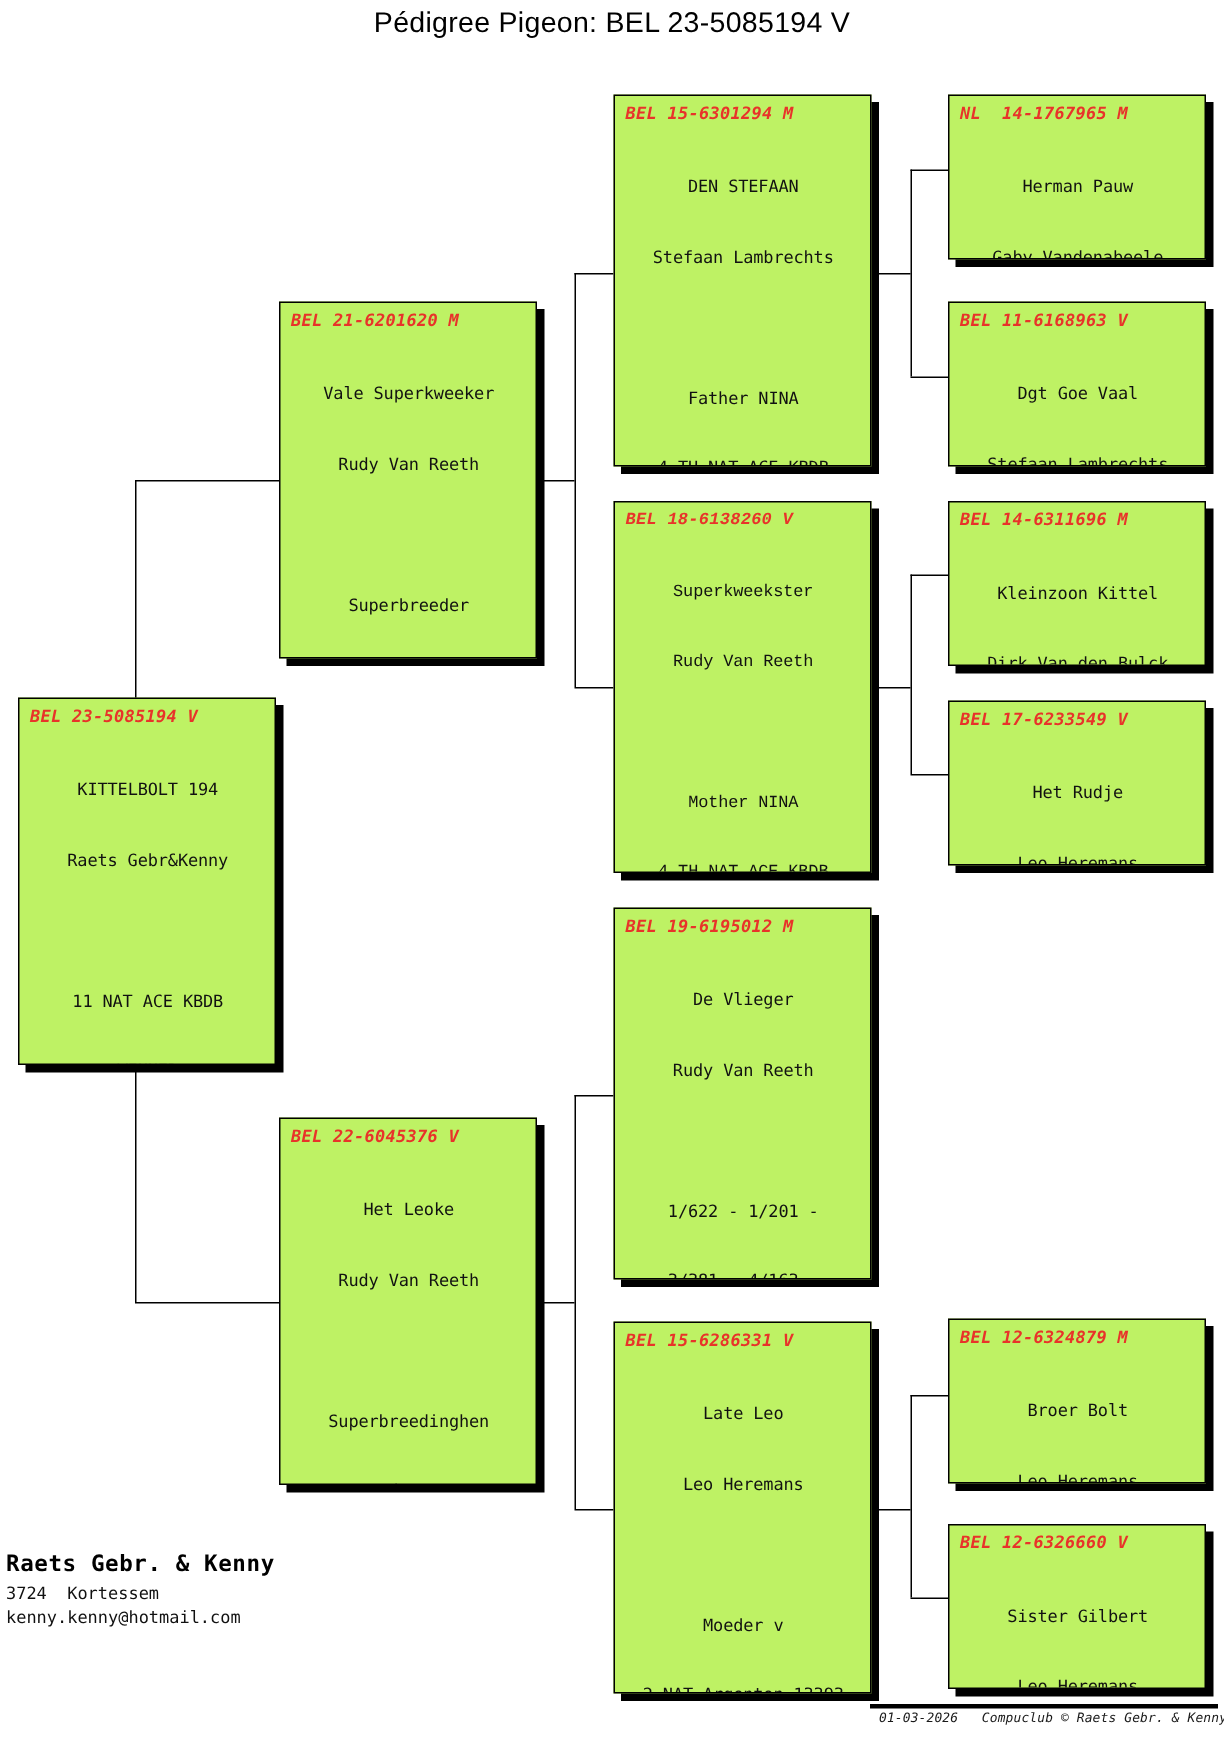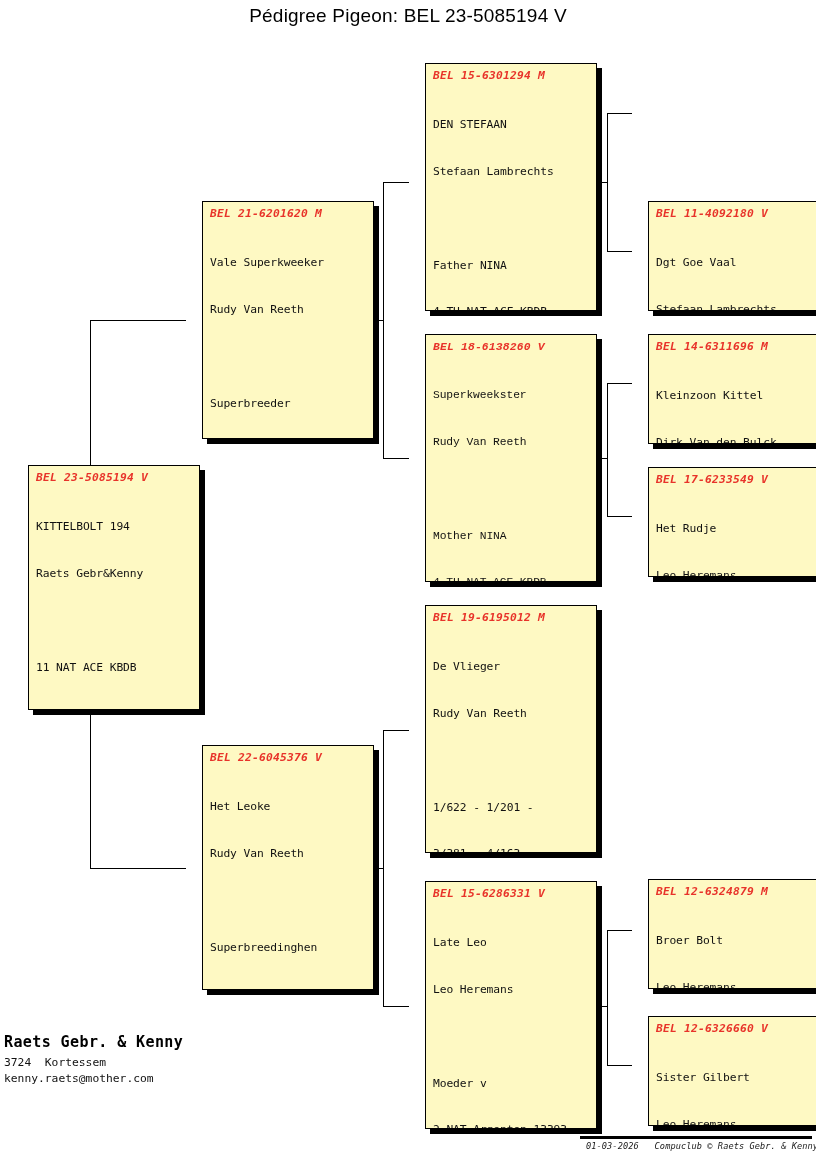--- a/index.html
+++ b/index.html
@@ -13,35 +13,35 @@
   
   #page-title{
     position:absolute;left:0;top:5px;width:816px;text-align:center;
     font-family:"Liberation Sans","DejaVu Sans",sans-serif;
     font-size:19px;color:#000;letter-spacing:0.2px;white-space:pre;
   }
 
   
   .pbox{
     position:absolute;box-sizing:border-box;
-    border:1px solid #000;background:#fef9c3;
+    border:1px solid #000;background:#bef264;
     box-shadow:5px 5px 0 0 #000;
     padding:5px 6px 4px 7px;
     overflow:hidden;
     z-index:5;
-    margin-left:16px;
   }
   .pbox .ring{
     color:#e8332a;font-weight:bold;font-style:italic;
     font-size:11.3px;line-height:14px;white-space:pre;
     margin-bottom:3px;letter-spacing:0.2px;
   }
   .pbox .lines{
     color:#111;font-size:11.3px;line-height:15.6px;white-space:pre-wrap;
     letter-spacing:-0.1px;
+    text-align:center;
   }
   .pbox .lines .ln{display:block;min-height:15.6px;}
 
   
   .conn{position:absolute;background:#000;z-index:1;}
   .conn.h{height:1px;}
   .conn.v{width:1px;}
 
   
   #footer-block{position:absolute;left:4px;top:1032px;width:420px;}
@@ -216,23 +216,33 @@
       
       
       
       
       
       
       
     </div>
   </div>
 
+  <div class="pbox" style="left:632px; top:63px; width:172px; height:110px;">
+    <div class="ring">NL  14-1767965 M</div>
+    <div class="lines">
+      <span class="ln">Herman Pauw</span>
+      <span class="ln">Gaby Vandenabeele</span>
+      
+      
+      
+    </div>
+  </div>
 
   <div class="pbox" style="left:632px; top:201px; width:172px; height:110px;">
-    <div class="ring">BEL 11-4092180 V</div>
+    <div class="ring">BEL 11-6168963 V</div>
     <div class="lines">
       <span class="ln">Dgt Goe Vaal</span>
       <span class="ln">Stefaan Lambrechts</span>
     </div>
   </div>
 
   <div class="pbox" style="left:632px; top:334px; width:172px; height:110px;">
     <div class="ring">BEL 14-6311696 M</div>
     <div class="lines">
       <span class="ln">Kleinzoon Kittel</span>
@@ -272,19 +282,19 @@
       <span class="ln">Leo Heremans</span>
       
       
       
     </div>
   </div>
 
   <div id="footer-block">
     <div id="breeder-name">Raets Gebr. &amp; Kenny</div>
     <div class="fline">3724  Kortessem</div>
-    <div class="fline">kenny.raets@mother.com</div>
+    <div class="fline">kenny.kenny@hotmail.com</div>
   </div>
 
   <div id="bottom-rule"></div>
   <div id="bottom-credit"><span>01-03-2026</span>   <span>Compuclub © Raets Gebr. &amp; Kenny</span></div>
 
 </div>
 
 </body></html>

